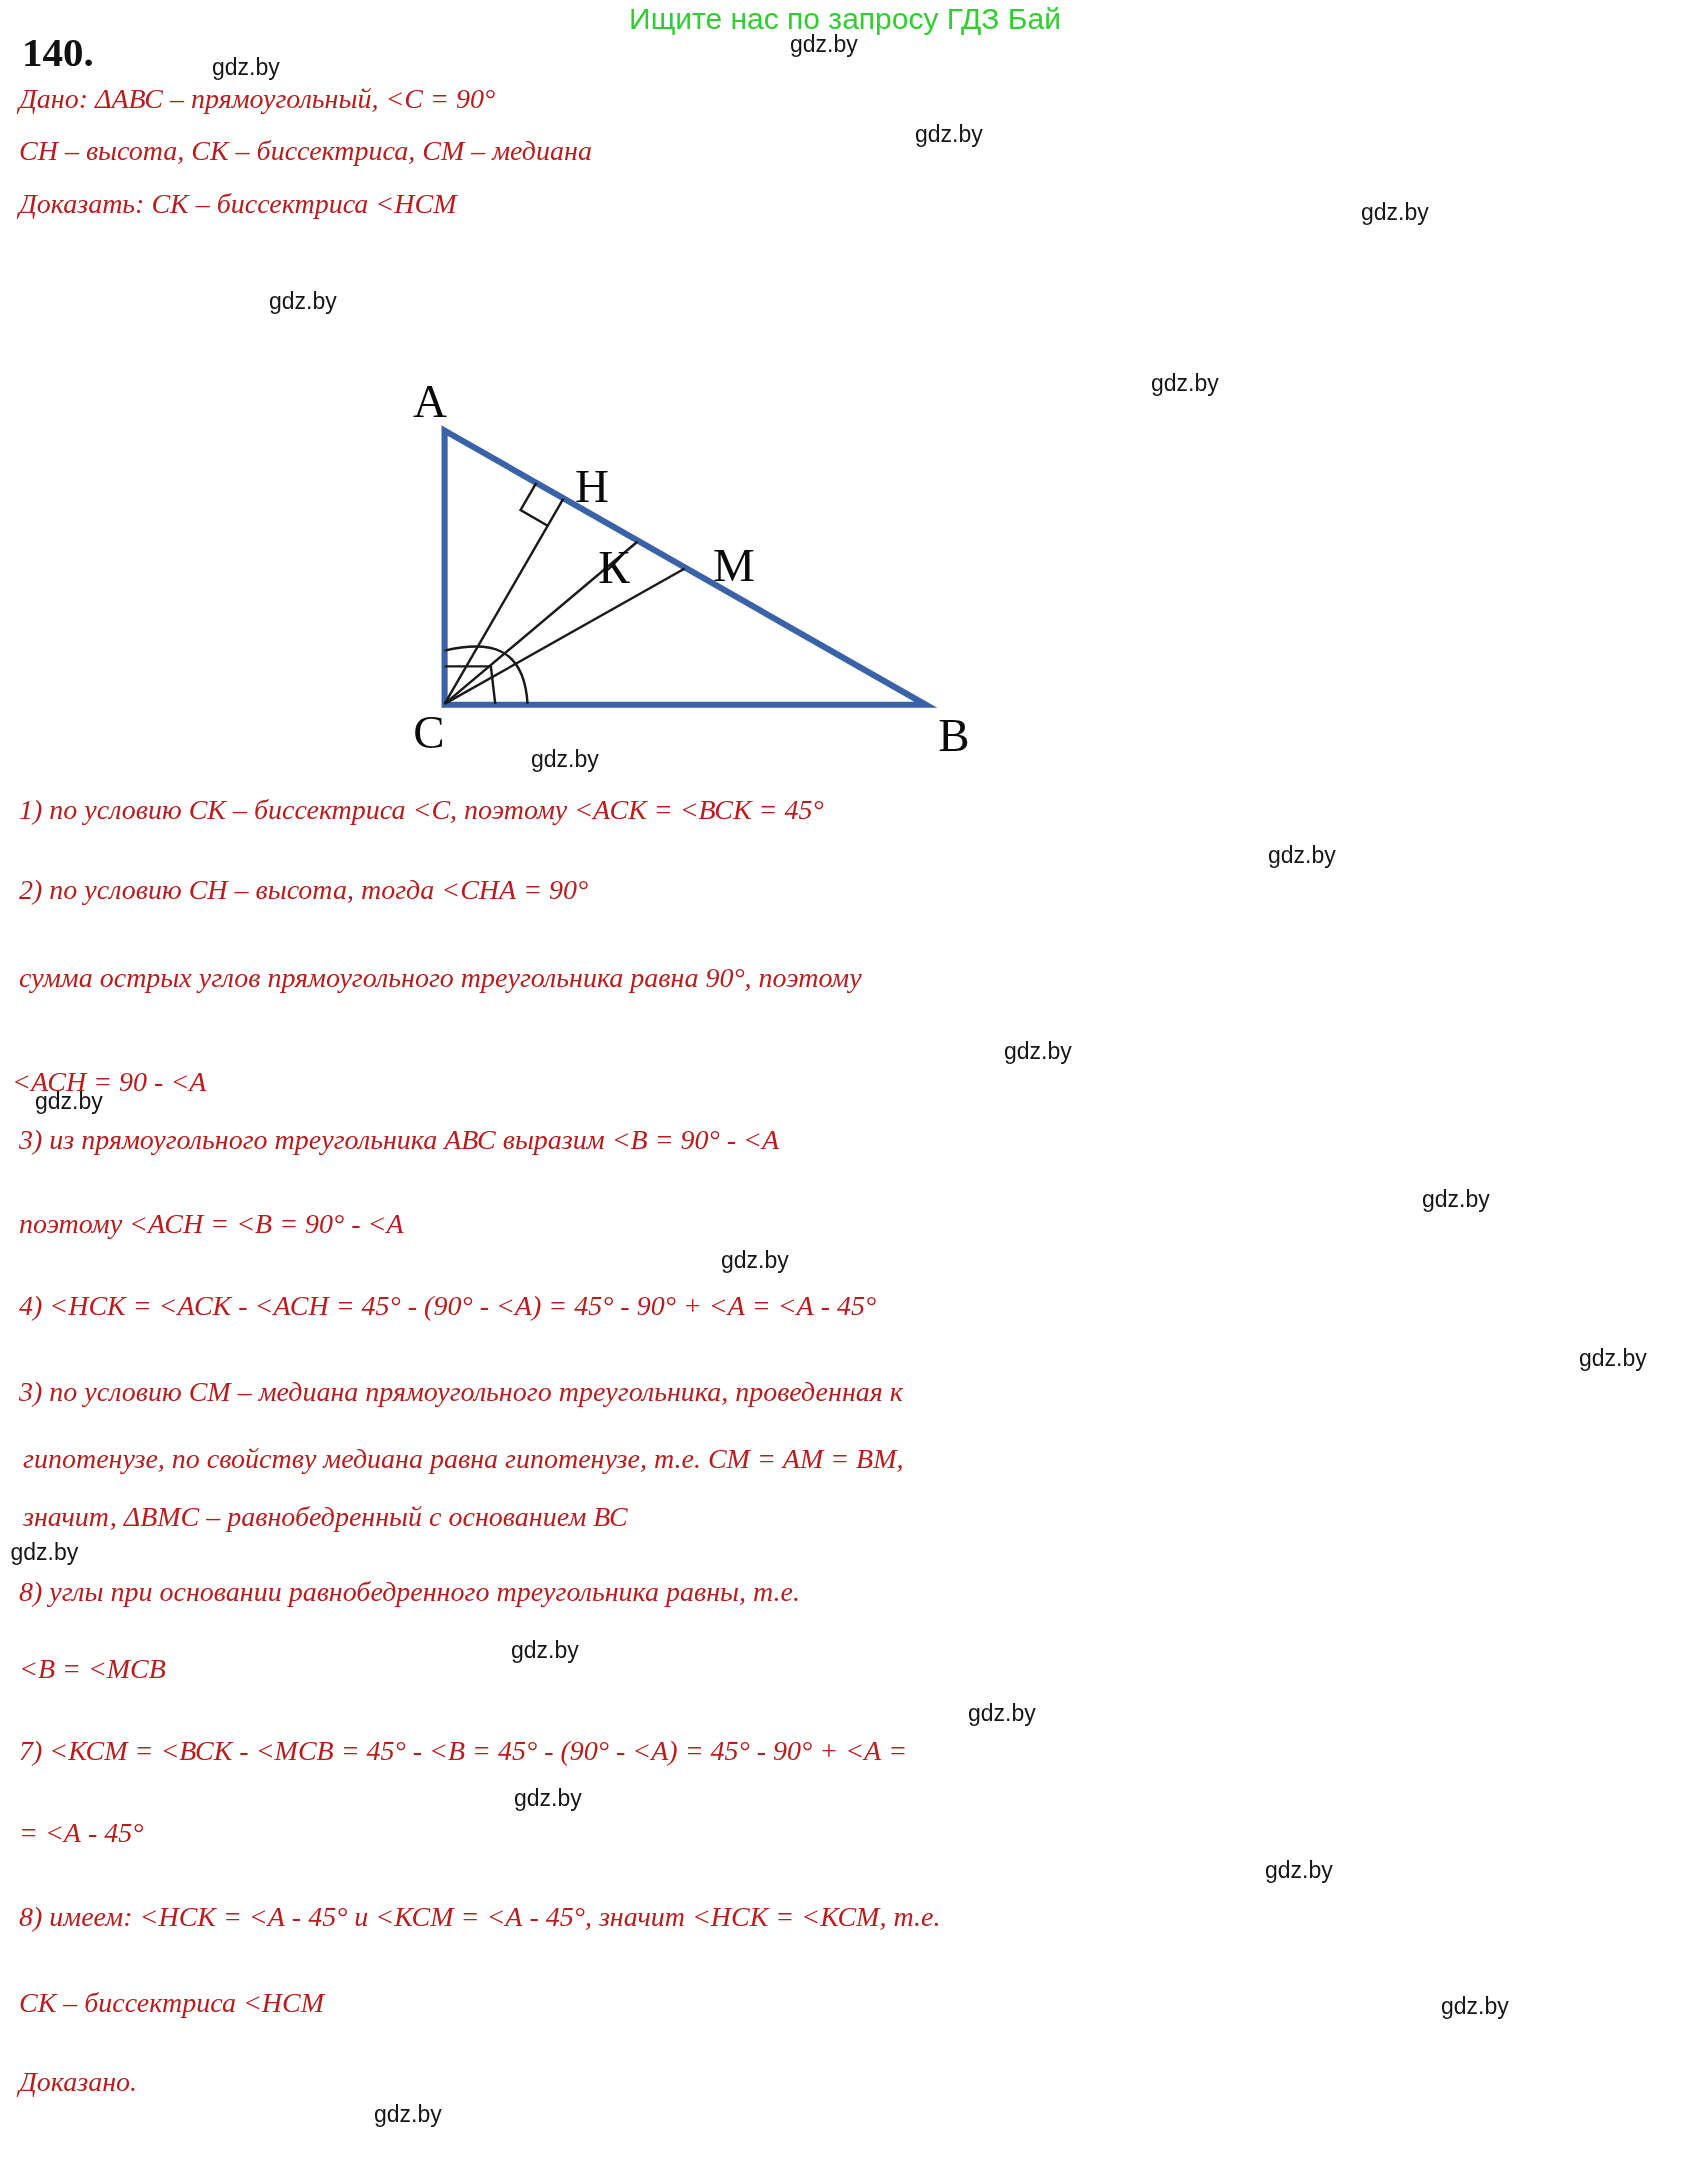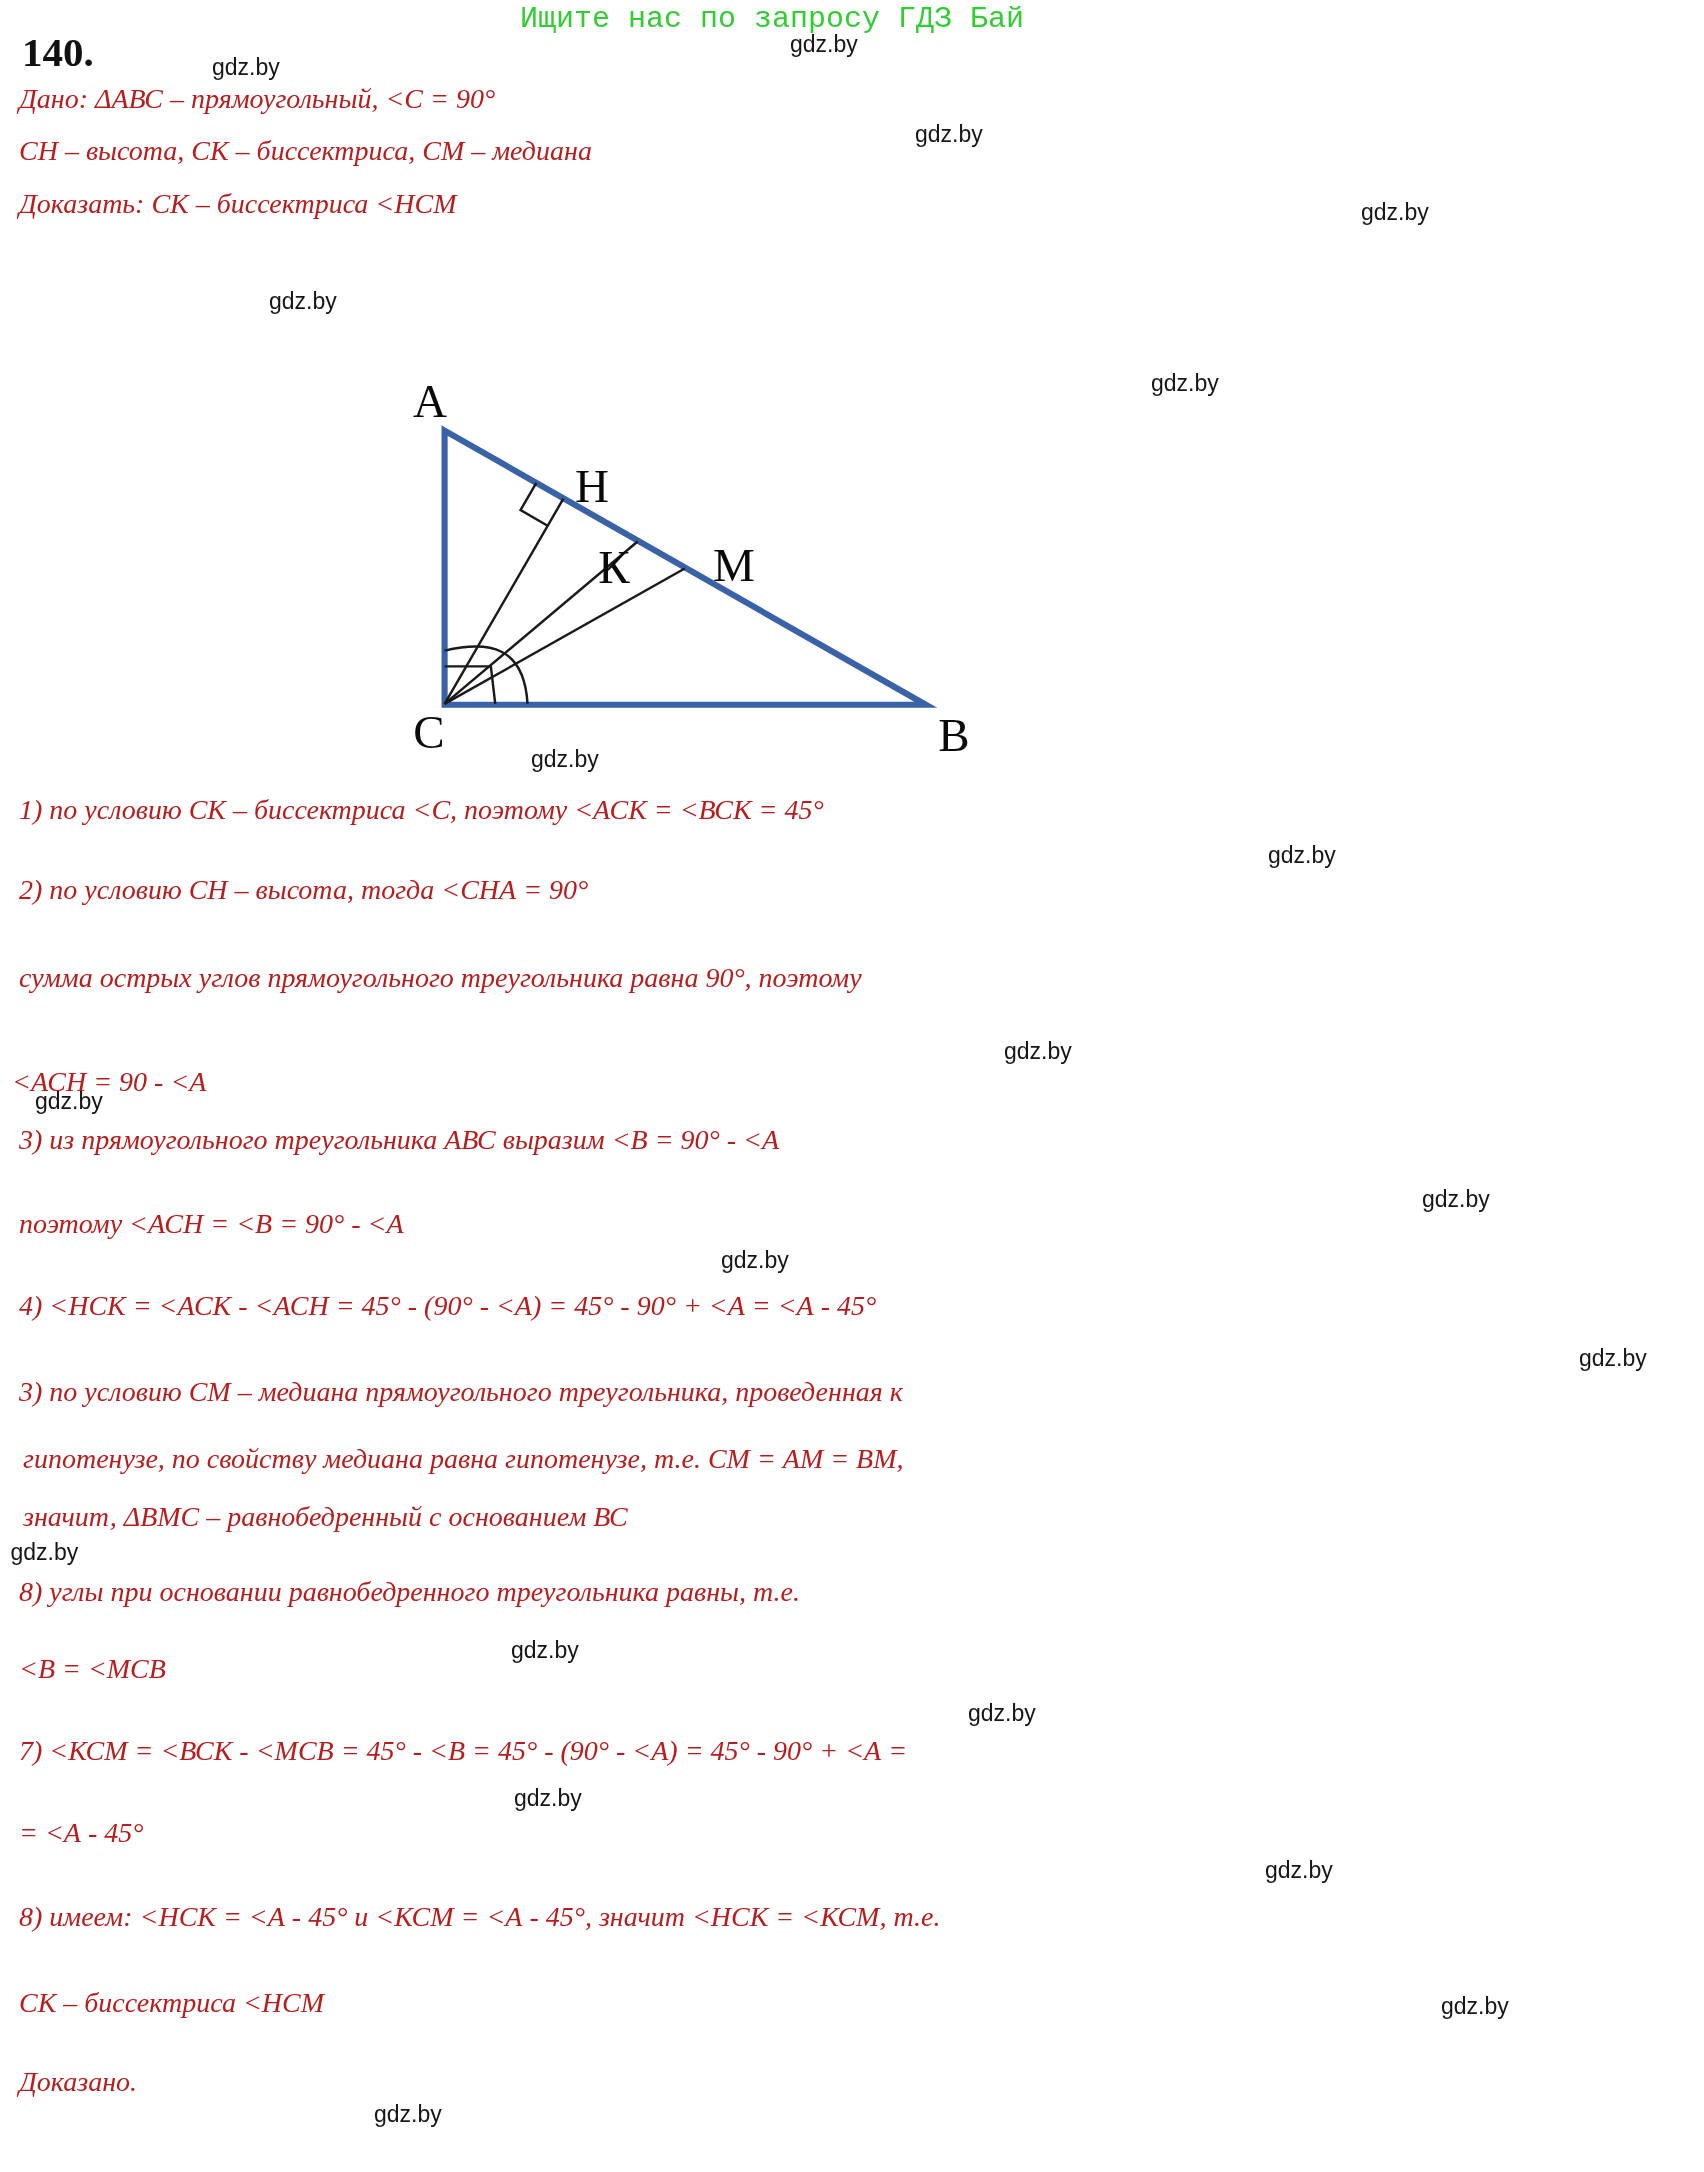--- a/index.html
+++ b/index.html
@@ -8,23 +8,23 @@
     width:1704px;
     height:2172px;
     background:#ffffff;
     overflow:hidden;
     font-family:"Liberation Serif","DejaVu Serif",serif;
     color:#111111;
   }
   .promo{
     position:absolute;
     top:1.7px;
-    left:772px;
+    left:845px;
     transform:translateX(-50%);
-    font-family:Liberation Mono, monospace;
+    font-family:Liberation Sans, sans-serif;
     font-size:30px;
     white-space:nowrap;
   }
   .problem-number{
     position:absolute;
     left:22px;
     top:28px;
     font-size:41px;
     font-weight:bold;
     white-space:nowrap;

